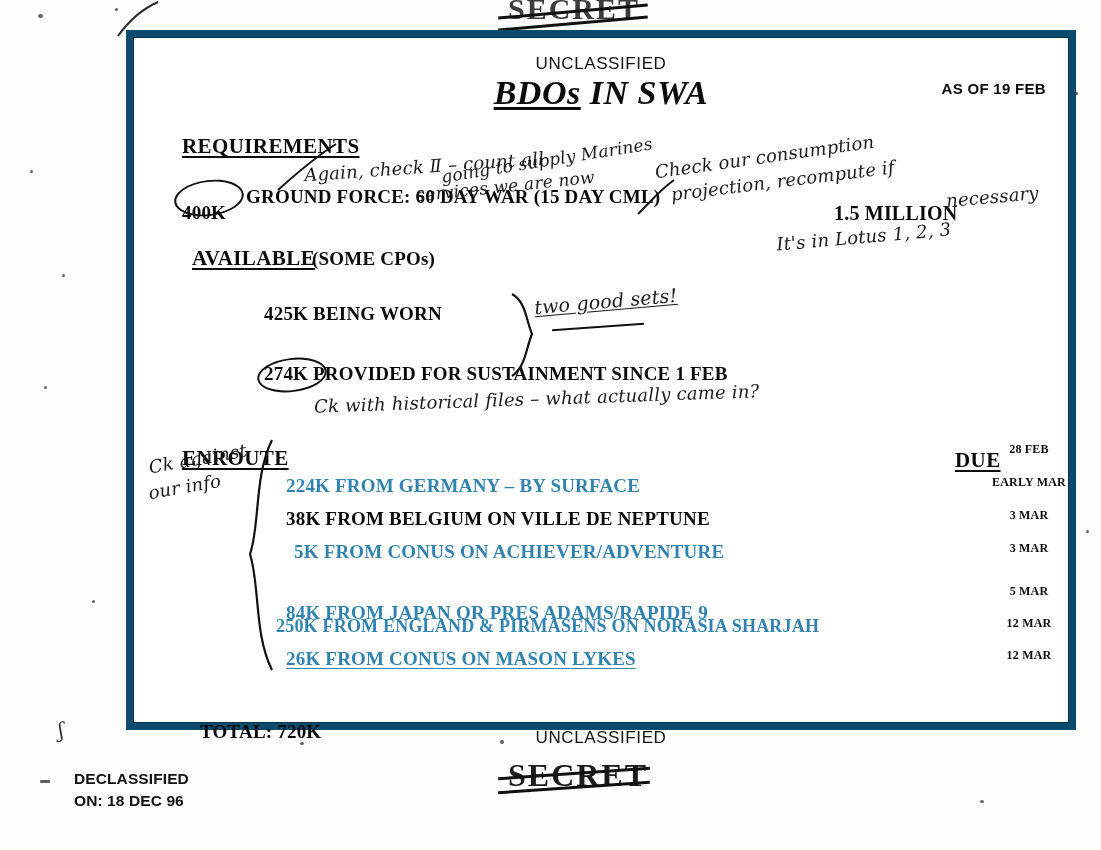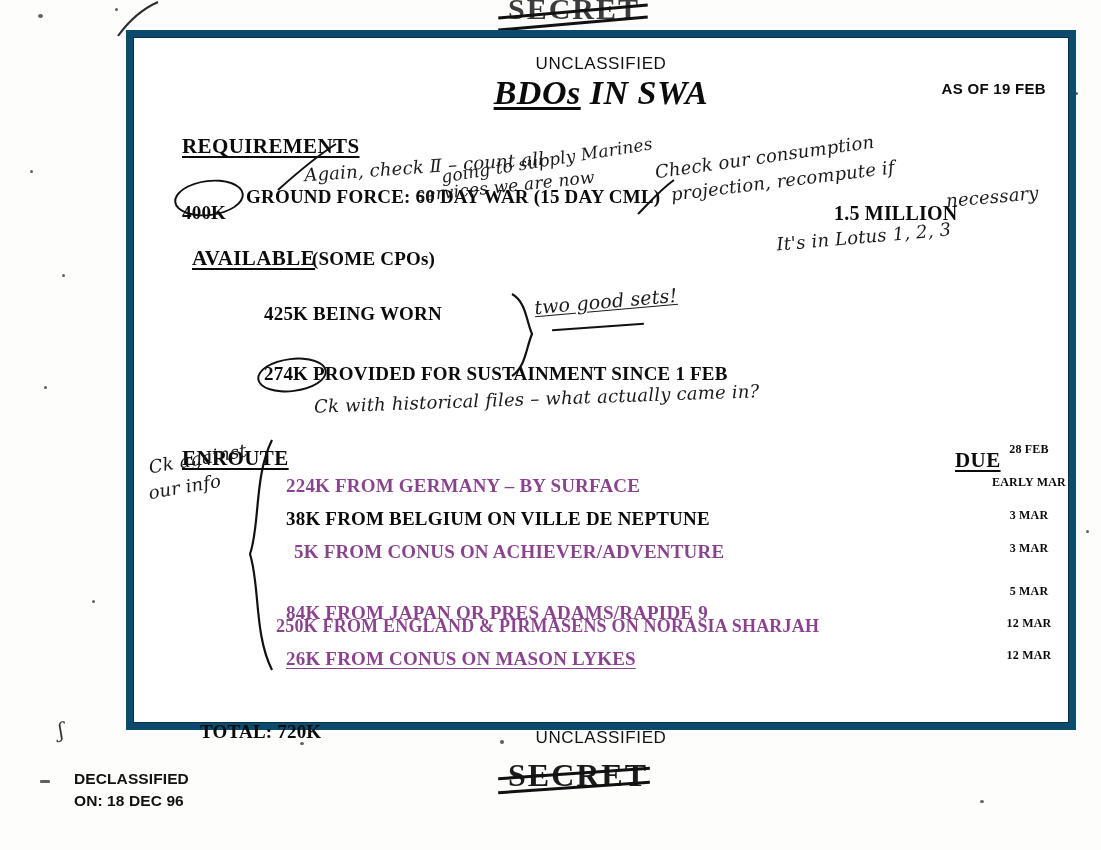--- a/index.html
+++ b/index.html
@@ -121,21 +121,21 @@
     text-align: center;
     font-family: "Liberation Serif", serif;
     font-weight: bold;
     font-size: 12px;
     letter-spacing: .2px;
   }
 
   #total { left: 66px; top: 645px; font-size: 19px; margin-top: 38px; }
 
   
-  .faded { color: #701a75; opacity: .82; font-family: Liberation Serif, serif; }
+  .faded { color: #0369a1; opacity: .82; font-family: Liberation Serif, serif; }
 
   
   .hand {
     position: absolute;
     font-family: "DejaVu Serif", serif;
     font-style: italic;
     color: #1a1a1a;
     white-space: nowrap;
     letter-spacing: .2px;
   }

